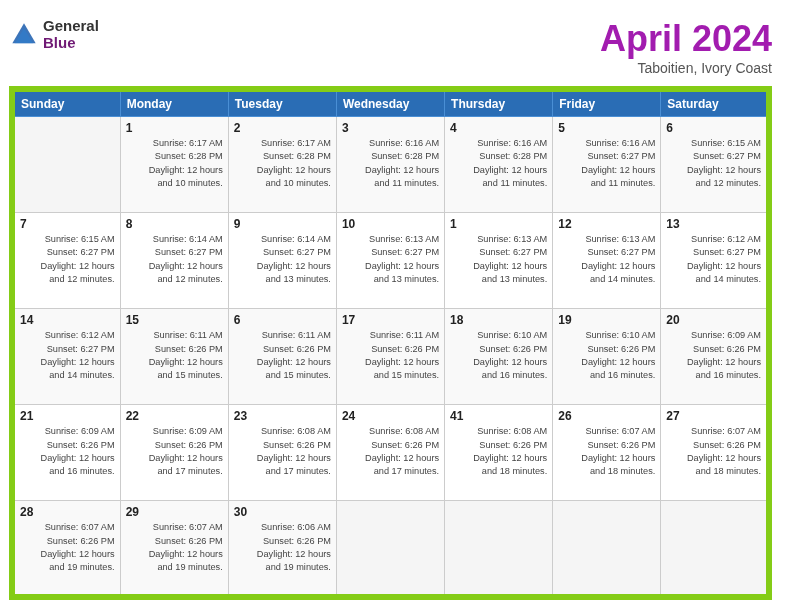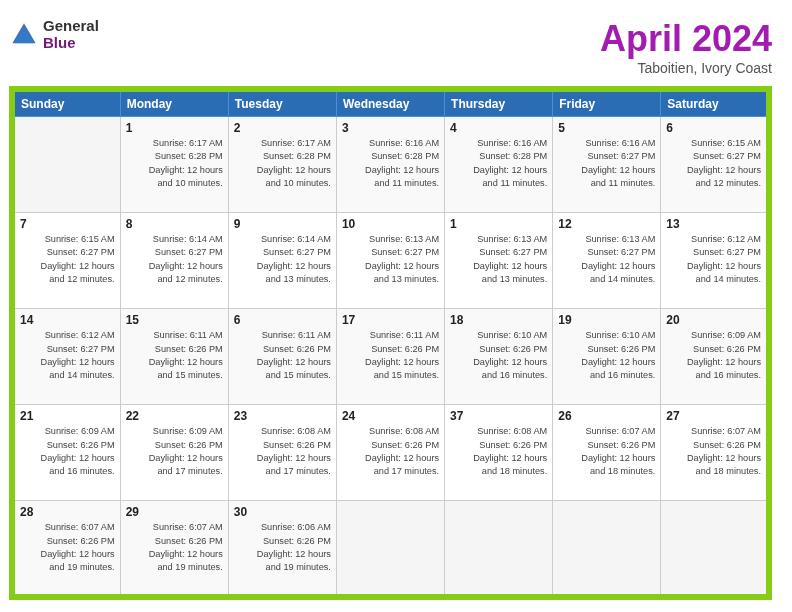--- a/index.html
+++ b/index.html
@@ -310,21 +310,21 @@
 and 17 minutes.</div>
           </td>
           <td>
             <span class="day-num">24</span>
             <div class="day-info" style="white-space: pre-line;">Sunrise: 6:08 AM
 Sunset: 6:26 PM
 Daylight: 12 hours
 and 17 minutes.</div>
           </td>
           <td>
-            <span class="day-num">37</span>
+            <span class="day-num">41</span>
             <div class="day-info" style="white-space: pre-line;">Sunrise: 6:08 AM
 Sunset: 6:26 PM
 Daylight: 12 hours
 and 18 minutes.</div>
           </td>
           <td>
             <span class="day-num">26</span>
             <div class="day-info" style="white-space: pre-line;">Sunrise: 6:07 AM
 Sunset: 6:26 PM
 Daylight: 12 hours

